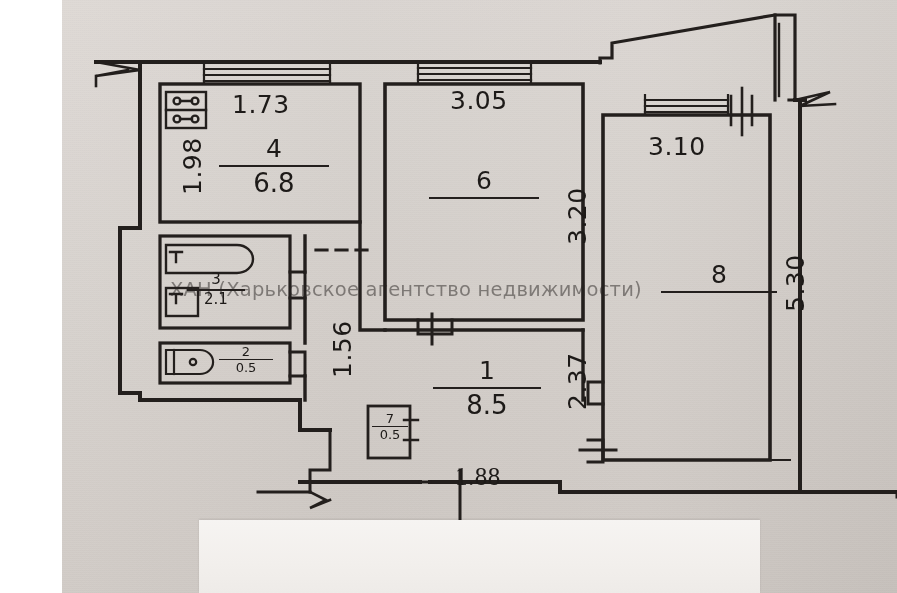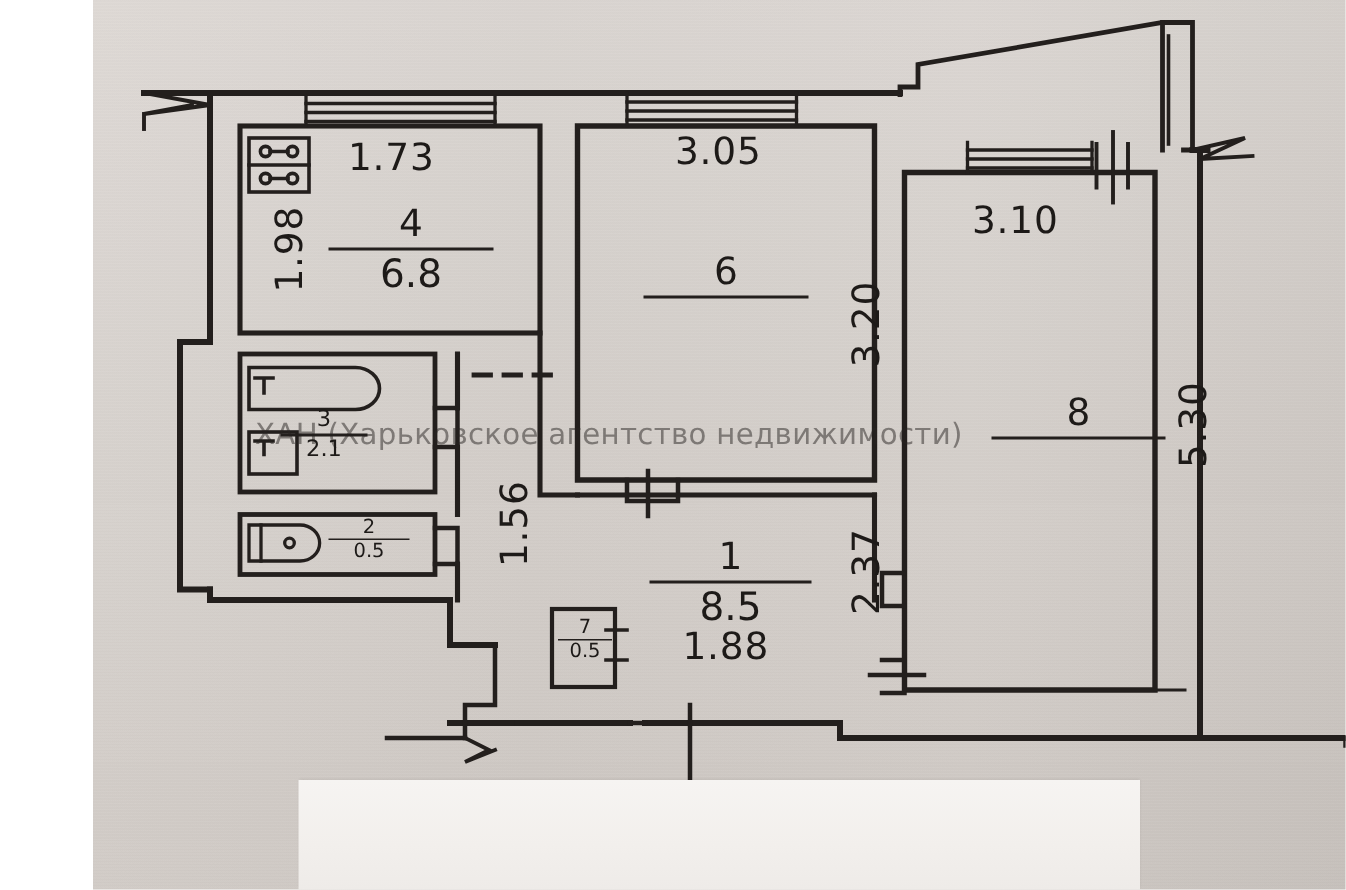--- a/index.html
+++ b/index.html
@@ -315,21 +315,21 @@
     <div class="num">8</div>
     <div class="bar" style="width:116px;"></div>
   </div>
 
   <div class="room" style="left:432px; top:358px; width:110px;">
     <div class="num">1</div>
     <div class="bar" style="width:108px;"></div>
     <div class="area">8.5</div>
   </div>
   <div class="lbl dim-v" style="left:565px; top:410px;">2.37</div>
-  <div class="lbl dim" style="left:455px; top:418px;">1.88</div>
+  <div class="lbl dim" style="left:455px; top:464px;font-family:Liberation Serif, serif;">1.88</div>
 
   <div class="room tiny" style="left:371px; top:412px; width:38px;">
     <div class="num">7</div>
     <div class="bar" style="width:36px;"></div>
     <div class="area">0.5</div>
   </div>
 
 </div>
 
 </body></html>

